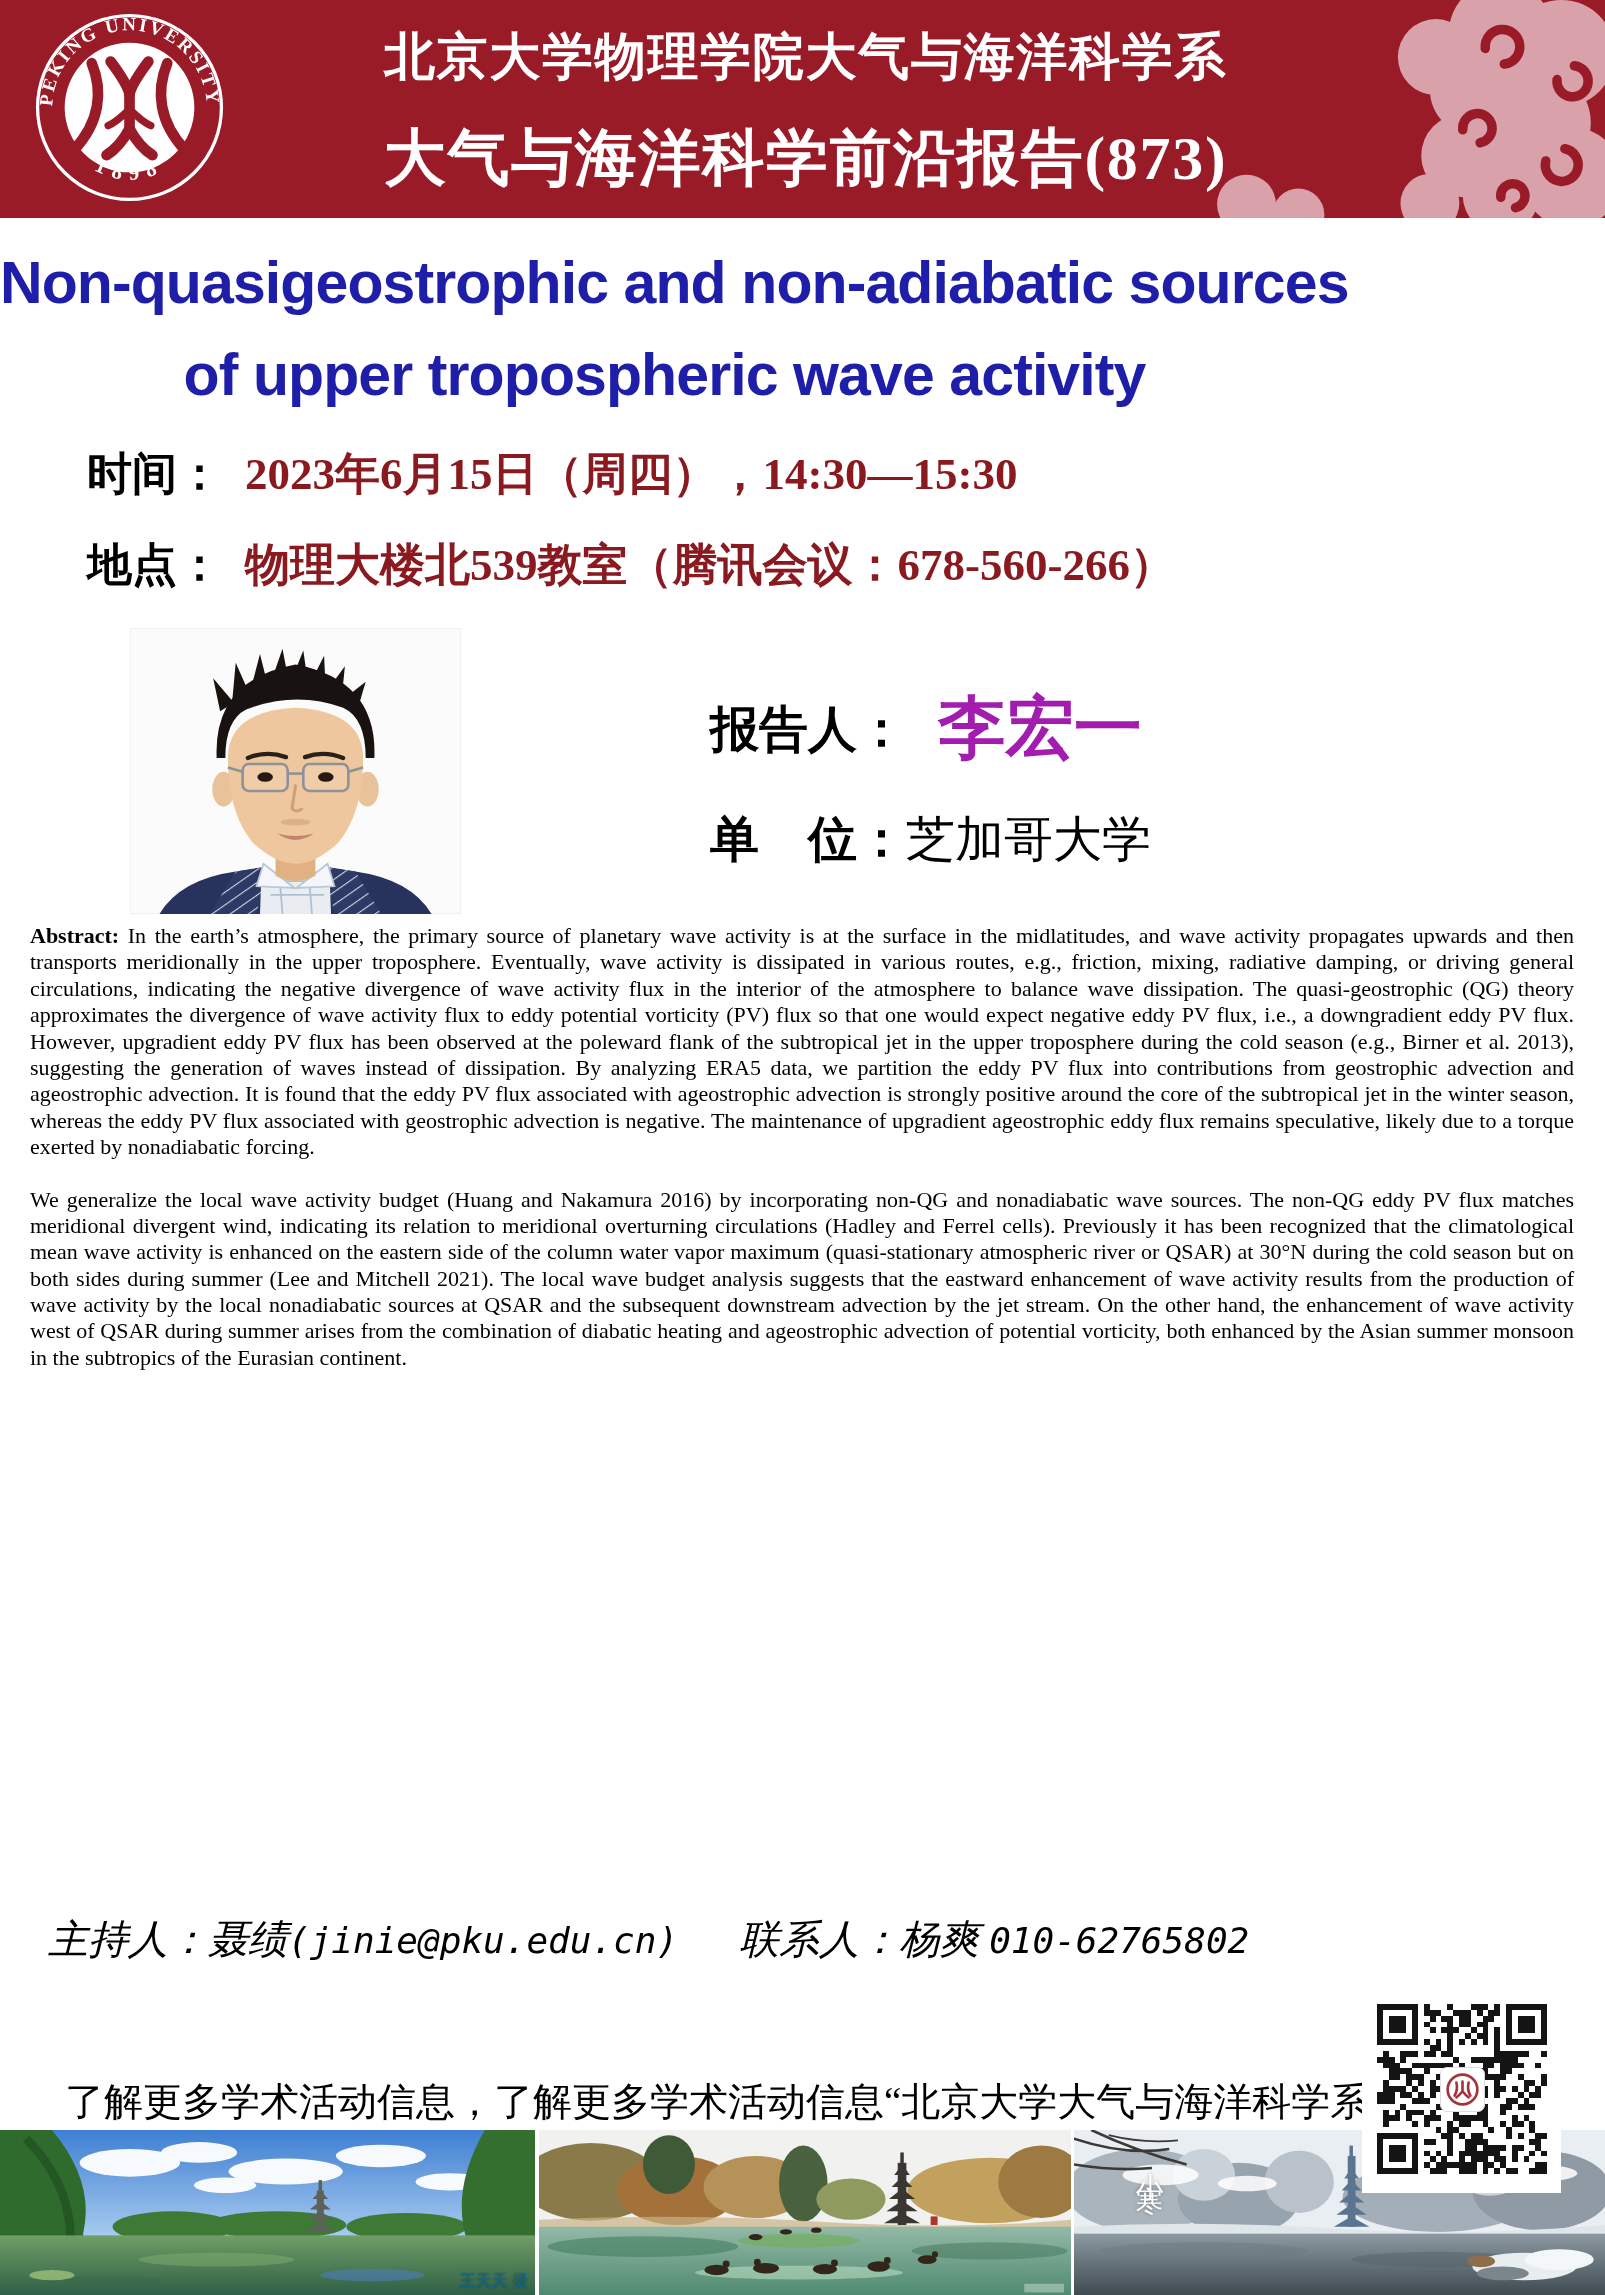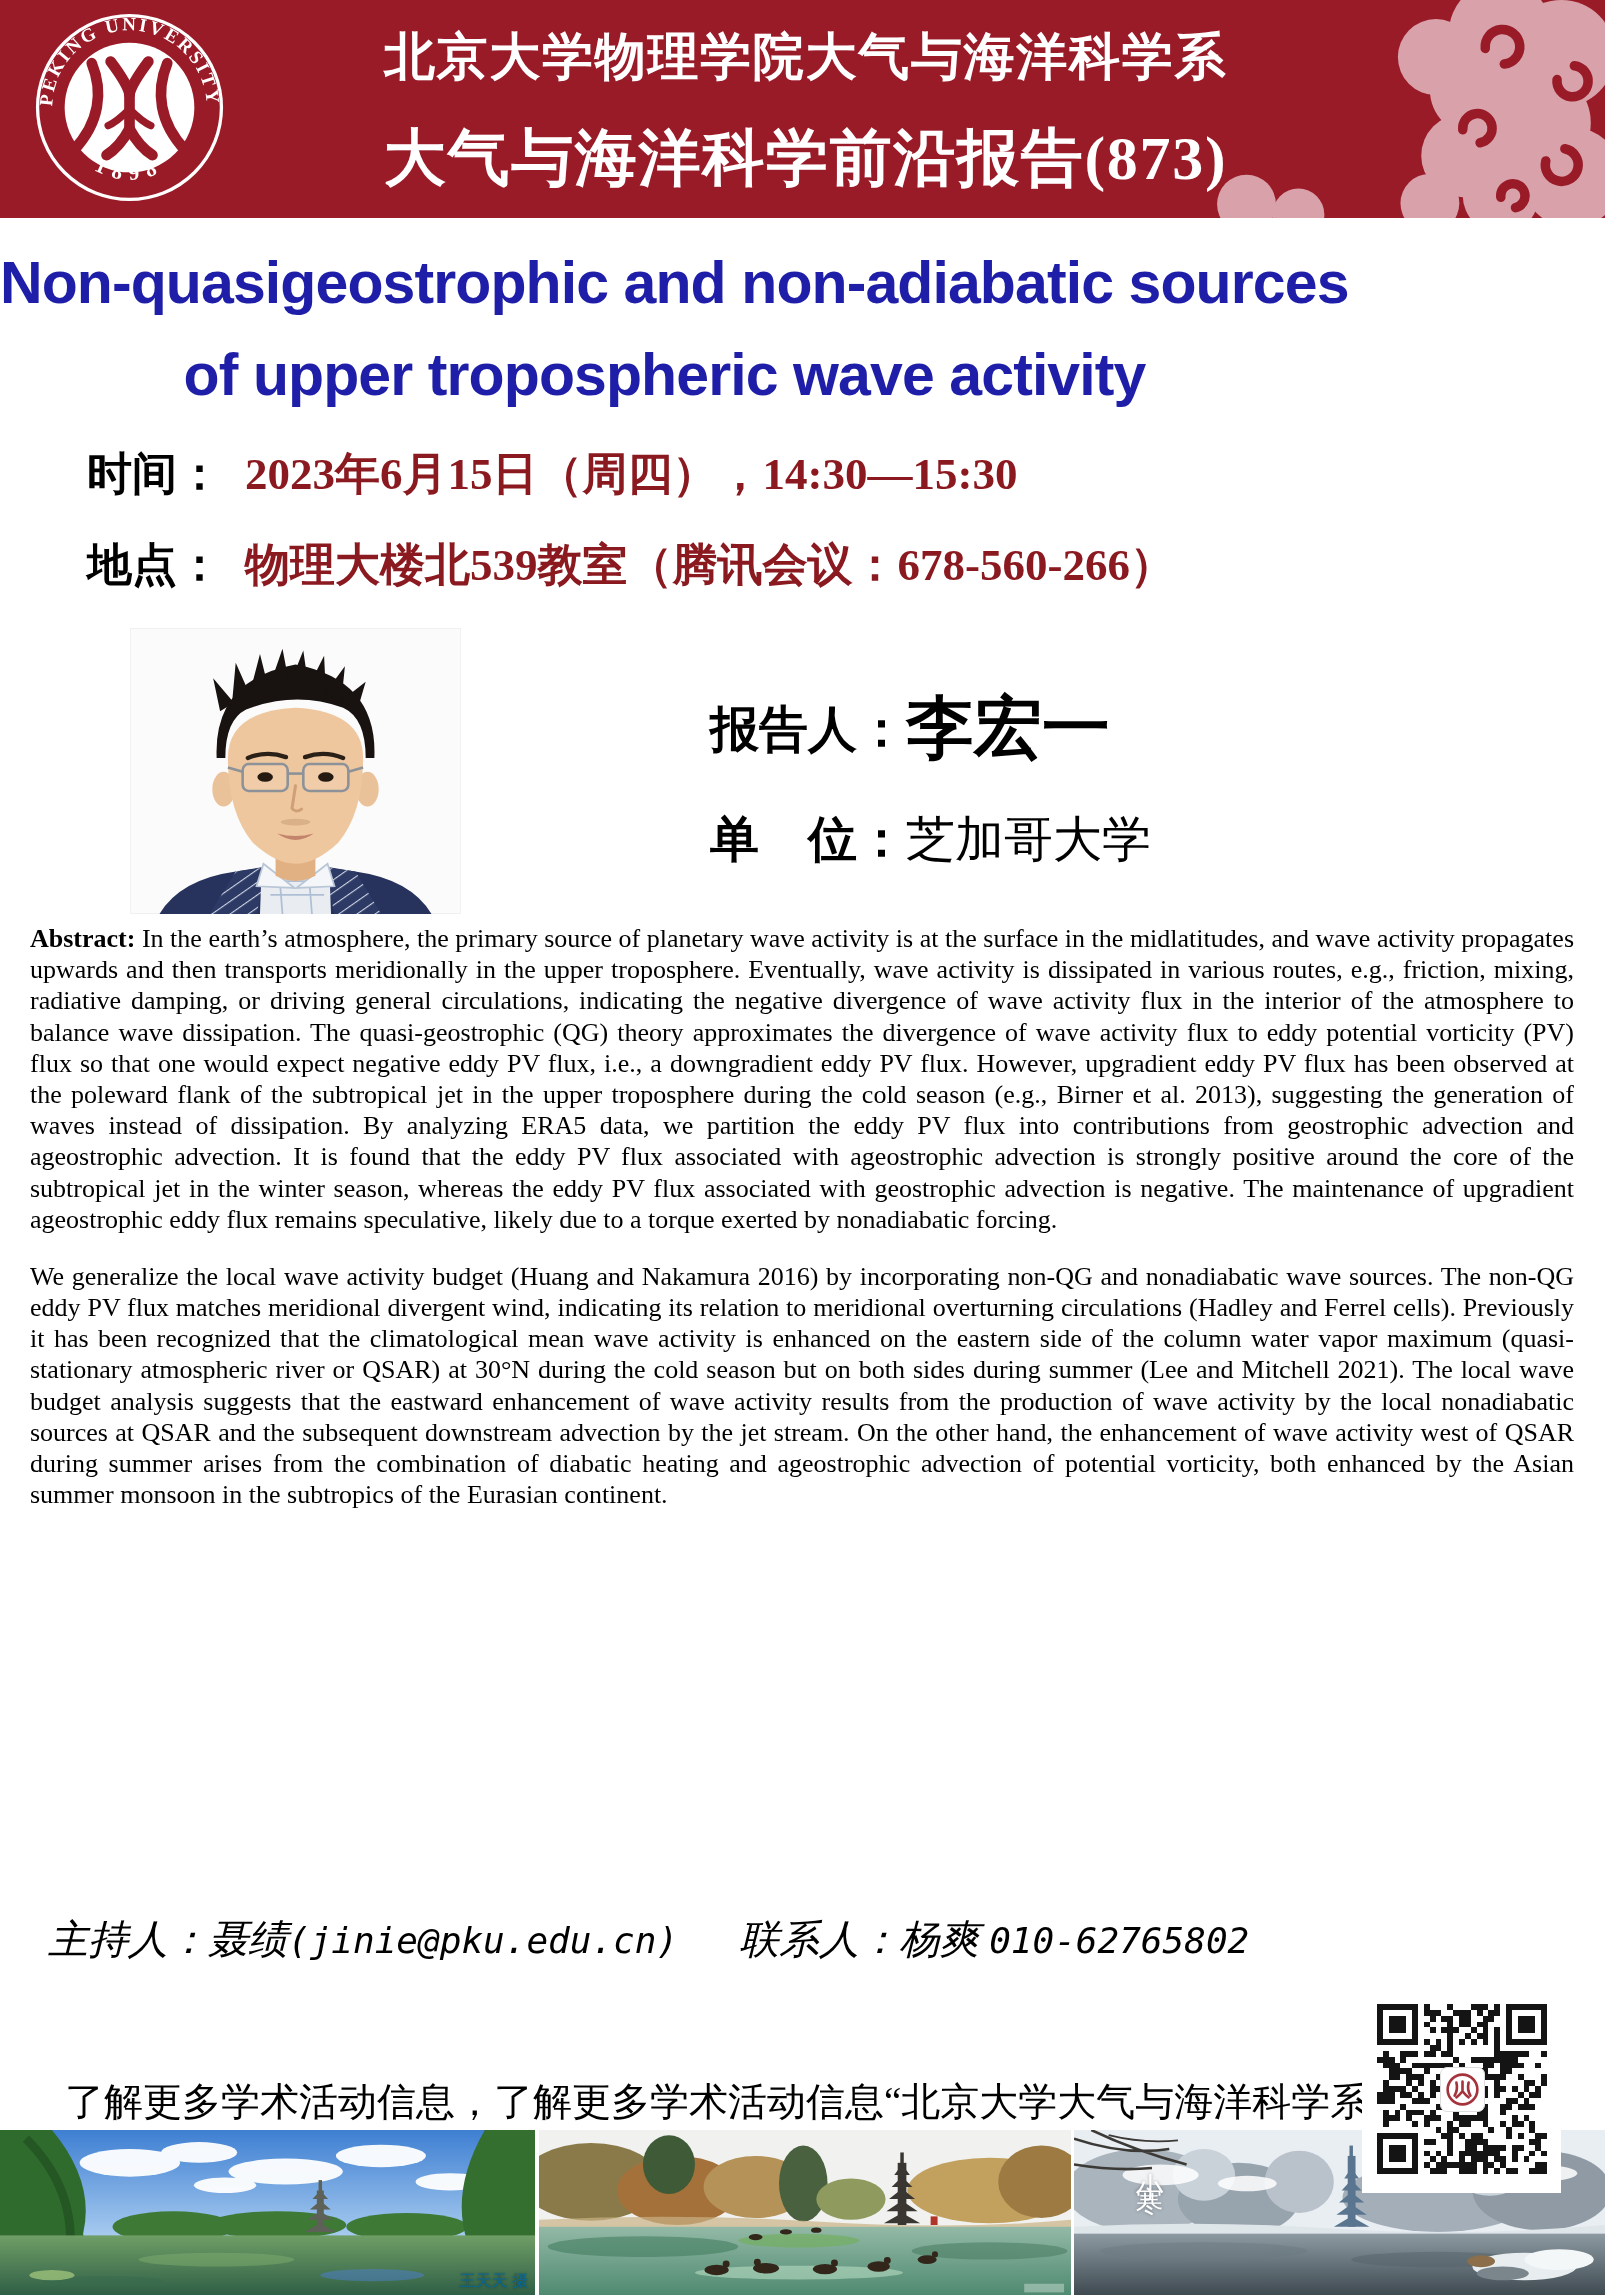--- a/index.html
+++ b/index.html
@@ -23,25 +23,25 @@
   .info-row .lab{color:#000000;}
   .info-row .val{color:#8b1a20;margin-left:23px;}
   .row-time{top:444px;}
   .row-place{top:535px;}
   
   .portrait{position:absolute;left:130px;top:628px;width:331px;height:286px;}
   .spk-line{position:absolute;left:710px;white-space:nowrap;}
   .spk1{top:683px;}
   .spk2{top:807px;}
   .spk-lab{font-size:49px;font-weight:bold;color:#000;}
-  .spk-name{font-size:68px;font-weight:bold;color:#000000;vertical-align:-5.2px;}
+  .spk-name{font-size:68px;font-weight:bold;color:#a21caf;vertical-align:-5.2px;margin-left:32px;}
   .spk-affil{font-size:49px;color:#000;}
   
   .abstract{position:absolute;left:30px;top:923px;width:1544px;color:#000;}
-  .abstract p{margin:0 0 26px 0;font-size:26px;line-height:1.2;text-align:justify;}
+  .abstract p{margin:0 0 26px 0;font-size:22px;line-height:1.2;text-align:justify;}
   .abstract .ab-label{font-weight:bold;}
   
   .host-line{position:absolute;left:48px;top:1912px;font-size:40px;color:#000;white-space:nowrap;font-style:italic;}
   .mono{font-family:"DejaVu Sans Mono","Liberation Mono",monospace;font-size:36px;}
   .gap{display:inline-block;width:61px;}
   .wechat-line{position:absolute;left:65px;top:2075px;font-size:39px;color:#000;white-space:nowrap;}
   
   .strip{position:absolute;left:0;top:2130px;width:1605px;height:165px;display:flex;}
   .ph{position:relative;height:165px;overflow:hidden;}
   .ph svg{display:block;width:100%;height:100%;}

